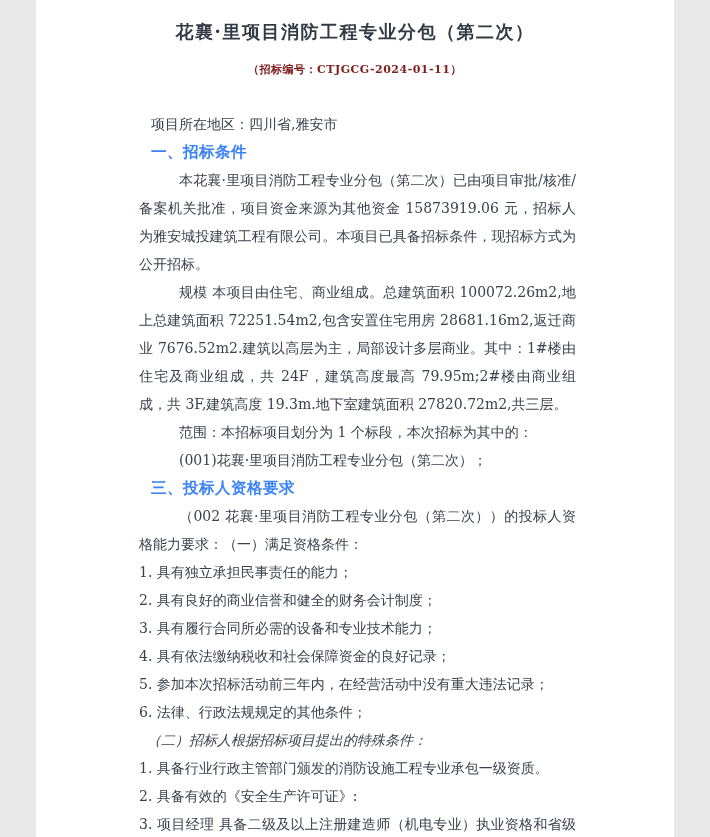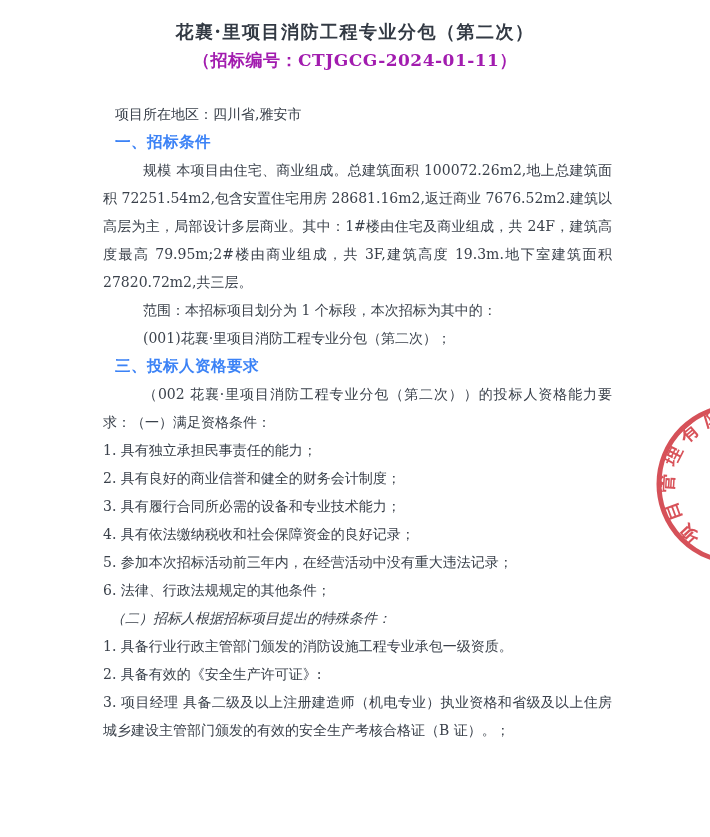--- a/index.html
+++ b/index.html
@@ -1,32 +1,32 @@
 <!DOCTYPE html>
 <html><head>
 <meta charset="utf-8">
 <style>
   html,body { margin:0; padding:0; background:#e9e9e9; }
   .page {
     position:relative;
-    width:710px; height:837px;
+    width:638px; height:837px;
     margin:0 auto;
     background:#ffffff;
     overflow:hidden;
     font-family:"DejaVu Serif","Liberation Serif",serif;
     color:#3a414b;
   }
   .header { padding-top:18px; text-align:center; }
   .title {
     font-size:18px; line-height:28px; font-weight:600;
     letter-spacing:1.5px; color:#333a44;
   }
   .subtitle {
-    font-size:17px; line-height:28px; font-weight:600;
-    letter-spacing:0.5px; color:#a21caf;
+    font-size:11px; line-height:28px; font-weight:600;
+    letter-spacing:0.5px; color:#7f1d1d;margin-top:10px;
   }
   .content {
     padding:26px 98px 0 103px;
     font-size:14px; line-height:28px;
     text-align:justify; text-justify:inter-ideograph;
   }
   .loc { margin-left:12px; }
   .h {
     font-weight:bold; font-size:15.5px; margin-left:12px; color:#3b82f6;
     letter-spacing:0.5px;
@@ -47,20 +47,21 @@
   <div class="header">
     <div class="title">花襄·里项目消防工程专业分包（第二次）</div>
     <div class="subtitle">（招标编号：CTJGCG-2024-01-11）</div>
   </div>
 
   <div class="content">
 
     <div class="loc">项目所在地区：四川省,雅安市</div>
 
     <div class="h">一、招标条件</div>
+    <div class="para">本花襄·里项目消防工程专业分包（第二次）已由项目审批/核准/备案机关批准，项目资金来源为其他资金 15873919.06 元，招标人为雅安城投建筑工程有限公司。本项目已具备招标条件，现招标方式为公开招标。</div>
 
     <div class="para">规模 本项目由住宅、商业组成。总建筑面积 100072.26m2,地上总建筑面积 72251.54m2,包含安置住宅用房 28681.16m2,返迁商业 7676.52m2.建筑以高层为主，局部设计多层商业。其中：1#楼由住宅及商业组成，共 24F，建筑高度最高 79.95m;2#楼由商业组成，共 3F,建筑高度 19.3m.地下室建筑面积 27820.72m2,共三层。</div>
     <div class="para">范围：本招标项目划分为 1 个标段，本次招标为其中的：</div>
     <div class="para">(001)花襄·里项目消防工程专业分包（第二次）；</div>
 
     <div class="h">三、投标人资格要求</div>
     <div class="para">（002 花襄·里项目消防工程专业分包（第二次））的投标人资格能力要求：（一）满足资格条件：</div>
 
     <div class="item">1. 具有独立承担民事责任的能力；</div>
     <div class="item">2. 具有良好的商业信誉和健全的财务会计制度；</div>

